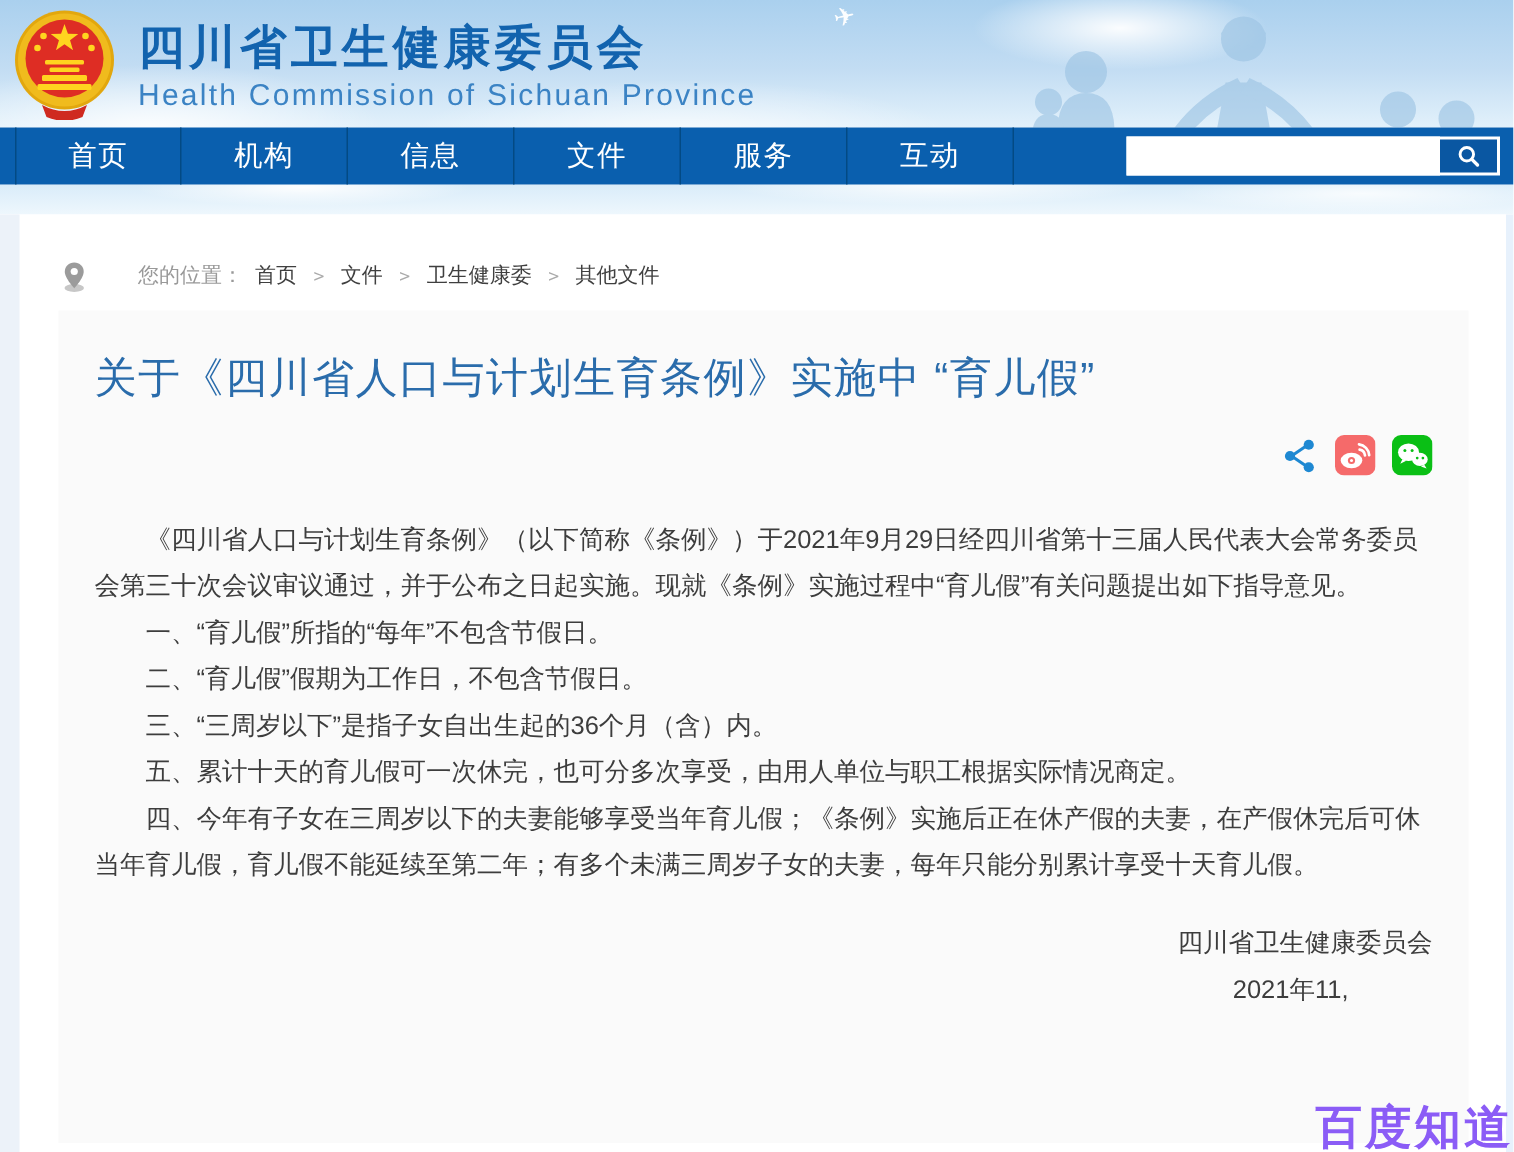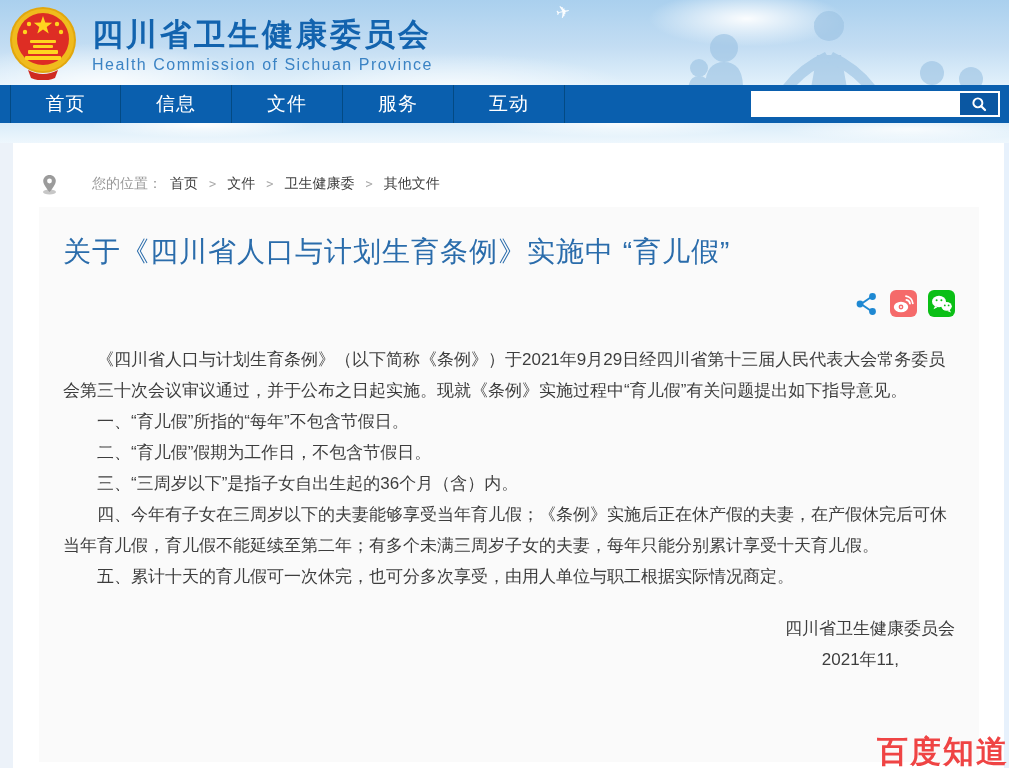--- a/index.html
+++ b/index.html
@@ -12,21 +12,21 @@
     position:relative; height:85px; overflow:hidden;
     background:
       radial-gradient(ellipse 140px 40px at 74% 22%, rgba(255,255,255,.95), rgba(255,255,255,0) 70%),
       radial-gradient(ellipse 220px 60px at 10% 100%, rgba(255,255,255,.85), rgba(255,255,255,0) 70%),
       radial-gradient(ellipse 260px 55px at 45% 108%, rgba(255,255,255,.75), rgba(255,255,255,0) 70%),
       linear-gradient(180deg,#aad0ee 0%, #c3ddf3 55%, #e2f1fb 100%);
   }
   .brand { position:absolute; left:8px; top:4px; display:flex; align-items:center; cursor:pointer; }
   .emblem { width:70px; height:76px; margin-right:14px; }
   .brand-text .cn { font-size:31px; font-weight:700; color:#1263ae; letter-spacing:3px; line-height:36px; margin-top:6px;}
-  .brand-text .en { font-size:16px; color:#3b83c4; letter-spacing:1.5px; margin-top:3px; }
+  .brand-text .en { font-size:20px; color:#3b83c4; letter-spacing:1.5px; margin-top:3px; }
   .silhouette { position:absolute; right:0; top:0; opacity:.85; }
   .plane { position:absolute; left:556px; top:2px; color:rgba(255,255,255,.95); font-size:17px; transform:rotate(-12deg); }
 
   
   .nav { height:38px; background:#0a5fae; display:flex; align-items:stretch; padding-left:10px; position:relative; }
   .nav-item {
     width:111px; color:#ffffff; font-size:19px; display:flex; align-items:center; justify-content:center;
     cursor:pointer; border-right:1px solid #034a84; letter-spacing:1px;
   }
   .nav-item:first-child { border-left:1px solid #034a84; }
@@ -57,21 +57,21 @@
   .article-title { text-align:left; color:#2a6cab; font-size:28px; line-height:45px; padding-top:22px; letter-spacing:1px; }
   .share-row { display:flex; justify-content:flex-end; align-items:center; gap:11px; margin-top:15px; height:28px; }
   .share-row .sicon { cursor:pointer; display:block; }
 
   .article-body { margin-top:27px; font-size:17px; line-height:31px; color:#3d3d3d; }
   .greeting { margin-bottom:27px; }
   .para { text-indent:2em; }
   .signature { text-align:right; margin-top:21px; }
   .docdate { text-align:right; padding-right:56px; }
 
-  .watermark { position:absolute; right:0; bottom:0; font-size:31px; font-weight:700; color:#ef4444;
+  .watermark { position:absolute; right:0; bottom:0; font-size:31px; font-weight:700; color:#8b5cf6;
     letter-spacing:2px; line-height:33px; text-shadow:0 0 1px rgba(255,255,255,.6); z-index:20; }
 </style>
 </head>
 <body>
 
 <div class="page">
 
   <div class="header-top">
     <svg class="silhouette" width="330" height="143" viewBox="0 0 330 143">
       <g fill="#9cc3e3" opacity="0.75">
@@ -114,20 +114,21 @@
       </svg>
       <div class="brand-text">
         <div class="cn">四川省卫生健康委员会</div>
         <div class="en">Health Commission of Sichuan Province</div>
       </div>
     </div>
   </div>
 
   <div class="nav">
     <div class="nav-item">首页</div>
+    <div class="nav-item">机构</div>
     <div class="nav-item">信息</div>
     <div class="nav-item">文件</div>
     <div class="nav-item">服务</div>
     <div class="nav-item">互动</div>
     <div class="search-wrap">
       <input class="search-input" type="text" value="" style="">
       <button class="search-btn">
         <svg width="18" height="18" viewBox="0 0 24 24">
           <circle cx="10.5" cy="10.5" r="6" fill="none" stroke="#ffffff" stroke-width="2.6"></circle>
           <line x1="15" y1="15" x2="20" y2="20" stroke="#ffffff" stroke-width="3" stroke-linecap="round"></line>
@@ -190,22 +191,22 @@
           <circle cx="16.8" cy="15.4" r=".9" fill="#0abf15"></circle>
           <circle cx="20.6" cy="15.4" r=".9" fill="#0abf15"></circle>
         </svg>
       </div>
 
       <div class="article-body">
         <p class="para">《四川省人口与计划生育条例》（以下简称《条例》）于2021年9月29日经四川省第十三届人民代表大会常务委员会第三十次会议审议通过，并于公布之日起实施。现就《条例》实施过程中“育儿假”有关问题提出如下指导意见。</p>
         <p class="para">一、“育儿假”所指的“每年”不包含节假日。</p>
         <p class="para">二、“育儿假”假期为工作日，不包含节假日。</p>
         <p class="para">三、“三周岁以下”是指子女自出生起的36个月（含）内。</p>
+        <p class="para">五、累计十天的育儿假可一次休完，也可分多次享受，由用人单位与职工根据实际情况商定。</p>
         <p class="para">四、今年有子女在三周岁以下的夫妻能够享受当年育儿假；《条例》实施后正在休产假的夫妻，在产假休完后可休当年育儿假，育儿假不能延续至第二年；有多个未满三周岁子女的夫妻，每年只能分别累计享受十天育儿假。</p>
-        <p class="para">五、累计十天的育儿假可一次休完，也可分多次享受，由用人单位与职工根据实际情况商定。</p>
         <p class="signature">四川省卫生健康委员会</p>
         <p class="docdate">2021年11,</p>
       </div>
     </div>
   </div>
 
   <div class="watermark">百度知道</div>
 </div>
 
 </body></html>

